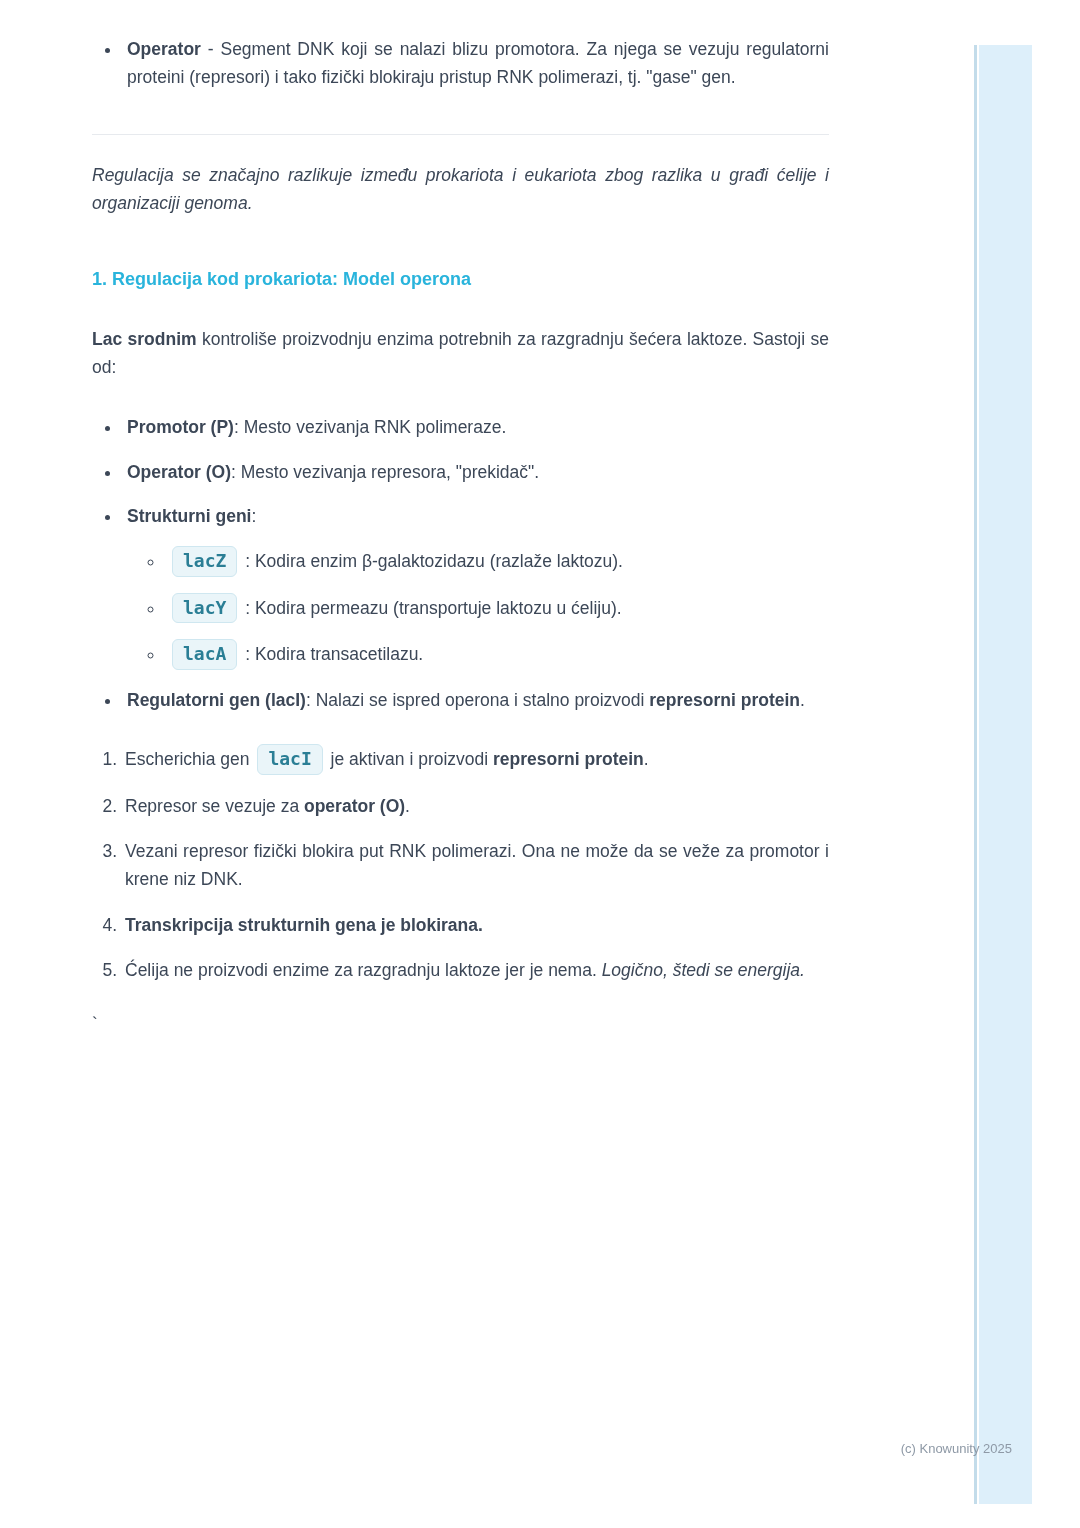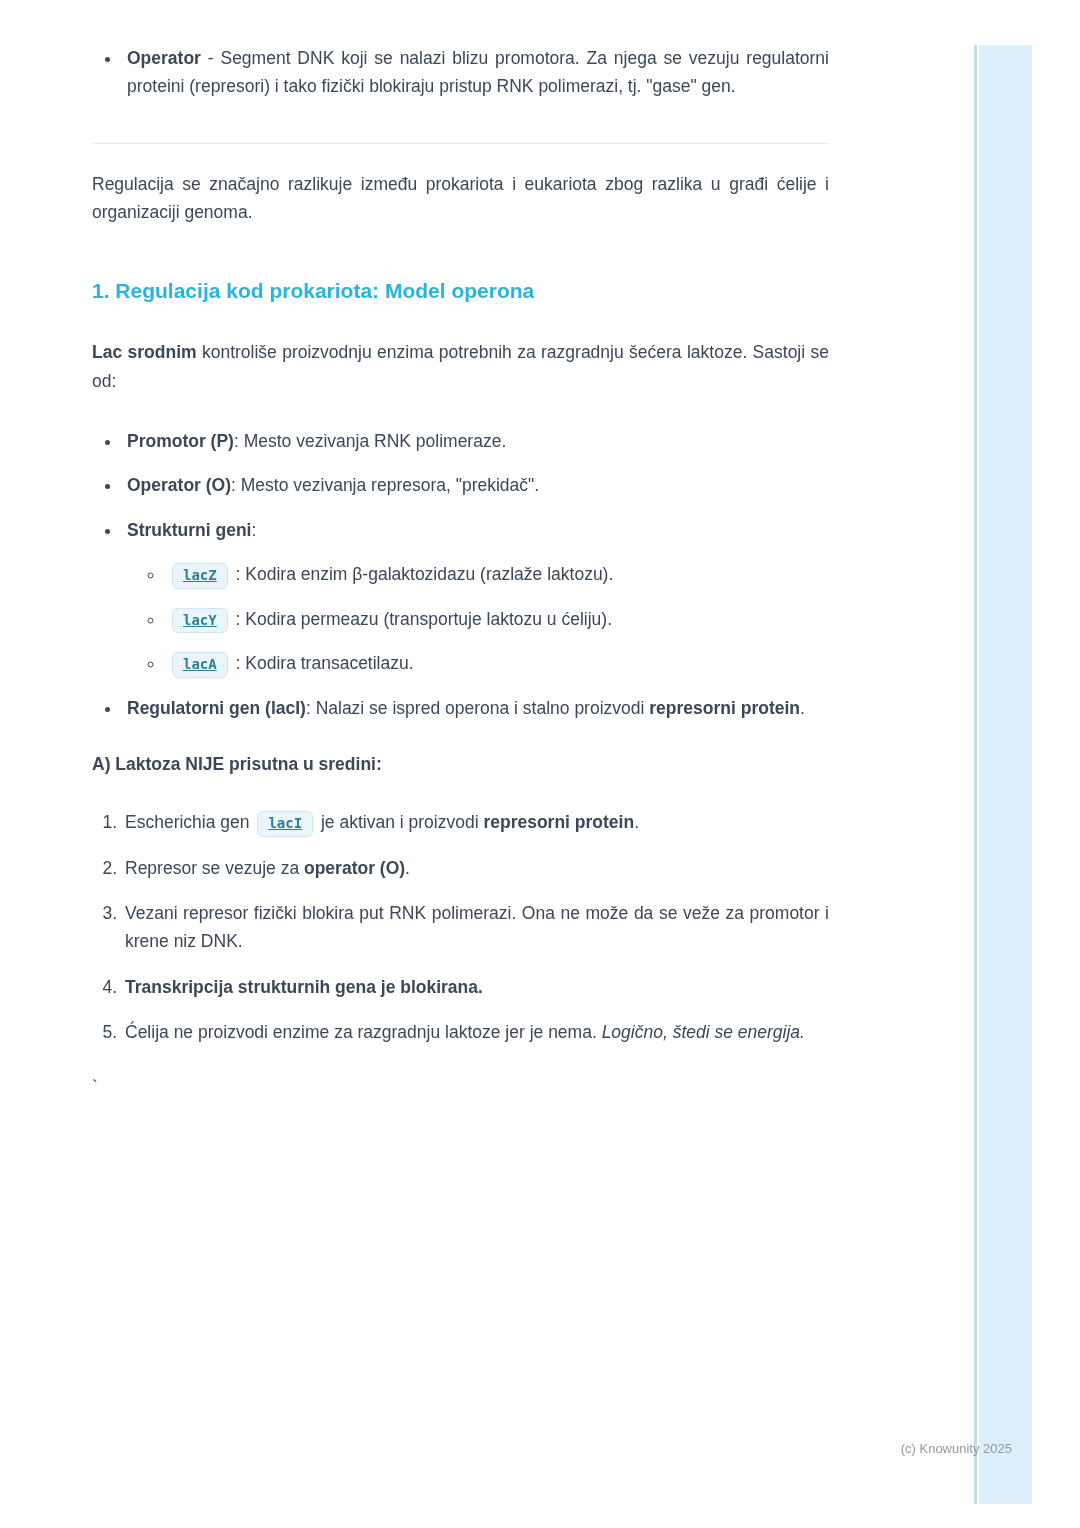--- a/index.html
+++ b/index.html
@@ -4,57 +4,57 @@
 <style>
   * { margin: 0; padding: 0; box-sizing: border-box; }
   html, body { background: #ffffff; }
   body {
     width: 1080px; height: 1528px;
     position: relative; overflow: hidden;
     font-family: "Liberation Sans", sans-serif;
     color: #3c4757;
   }
   .content {
-    position: absolute; left: 92px; top: 44px; width: 737px;
+    position: absolute; left: 92px; top: 35px; width: 737px;
     font-size: 17.5px; line-height: 1.62;
   }
   .b { font-weight: 700; }
   .i { font-style: italic; }
   .just { text-align: justify; }
 
   h1 {
     color: #29b4dc; font-size: 28px; font-weight: 700;
     margin-top: 40px; letter-spacing: -0.2px;
   }
   h2 {
-    color: #29b4dc; font-size: 21px; font-weight: 700;
+    color: #29b4dc; font-size: 18px; font-weight: 700;
     margin-top: 48px;
   }
-  .p1 { margin-top: 26px; }
+  .p1 { margin-top: 26px; font-style: italic; }
   .p2 { margin-top: 28px; }
   .p3 { margin-top: 30px; }
   .p4 { margin-top: 30px; }
   .scenario { margin-top: 28px; font-weight: 700; }
 
   hr.divider {
     border: none; border-top: 1px solid #e7eaee;
     margin-top: 42px;
   }
 
   ul.bullets { list-style: disc outside; padding-left: 30px; margin-top: 0; }
   ul.bullets.mt { margin-top: 32px; }
   ul.bullets > li { margin-bottom: 16px; padding-left: 5px; }
   ul.sub { list-style: circle outside; padding-left: 38px; margin-top: 16px; }
   ul.sub > li { margin-bottom: 16px; padding-left: 4px; }
 
   .chip {
     font-family: "DejaVu Sans Mono", "Liberation Mono", monospace;
-    font-size: 14px; font-weight: 700; color: #2a7e95;
+    font-size: 18px; font-weight: 700; color: #2a7e95;
     background: #eaf5f9; border: 1px solid #cfe7f0; border-radius: 6px;
-    padding: 3px 10px; margin: 0 3px; display: inline-block; line-height: 1.25; text-decoration: underline;
+    padding: 3px 10px; margin: 0 3px; display: inline-block; line-height: 1.25;
   }
 
   ol.steps { padding-left: 30px; margin-top: 30px; }
   ol.steps > li { margin-bottom: 17px; padding-left: 3px; }
 
   .backtick { margin-top: 26px; font-size: 17px; color: #3c4757; }
 
   .side-strip {
     position: absolute; top: 45px; right: 48px; width: 53px; height: 1459px;
     background: #ddeffa;
@@ -114,21 +114,20 @@
           <code class="chip">lacA</code><span> : Kodira transacetilazu.</span>
         </li>
       </ul>
     </li>
     <li class="just">
       <span class="b">Regulatorni gen (lacI)</span><span>: Nalazi se ispred operona i stalno proizvodi </span><span class="b">represorni protein</span><span>.</span>
     </li>
   </ul>
 
 
-  <p class="scenario">A) Laktoza NIJE prisutna u sredini:</p>
 
   <ol class="steps">
     <li>
       <span>Escherichia gen </span><code class="chip">lacI</code><span> je aktivan i proizvodi </span><span class="b">represorni protein</span><span>.</span>
     </li>
     <li>
       <span>Represor se vezuje za </span><span class="b">operator (O)</span><span>.</span>
     </li>
     <li class="just">
       <span>Vezani represor fizički blokira put RNK polimerazi. Ona ne može da se veže za promotor i krene niz DNK.</span>

